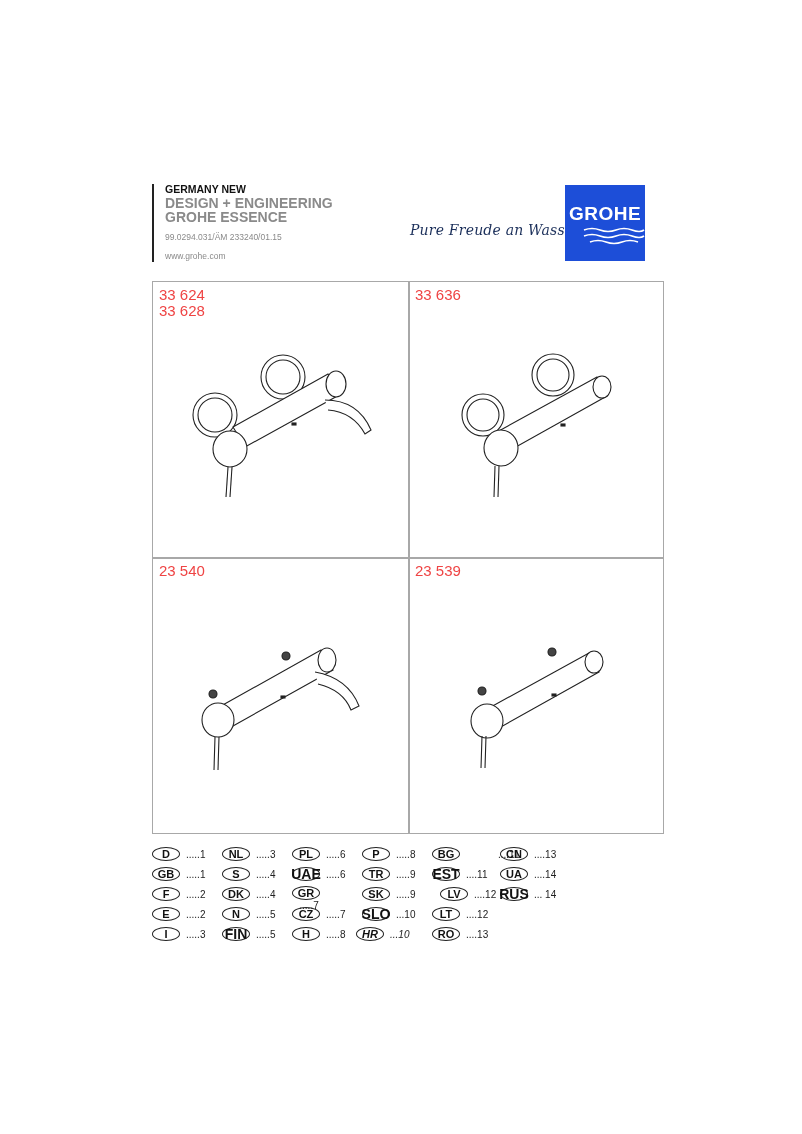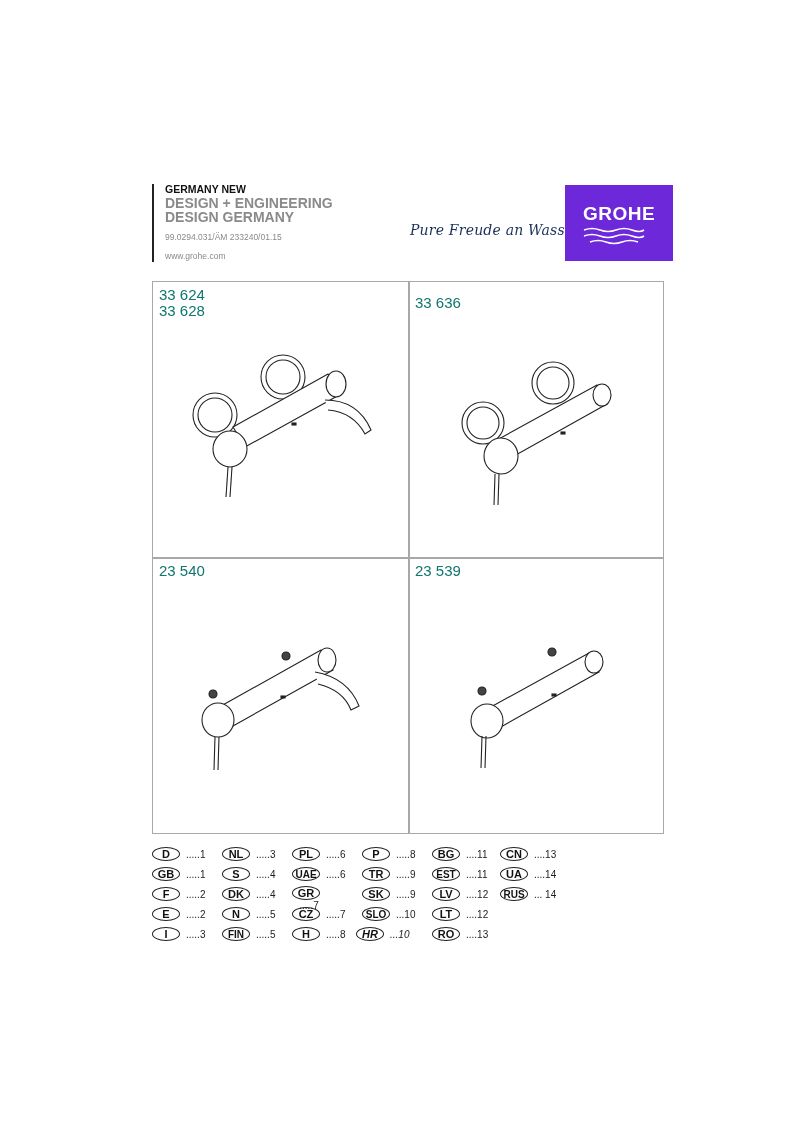--- a/index.html
+++ b/index.html
@@ -7,45 +7,45 @@
 
   .header-rule { position:absolute; left:152px; top:184px; width:2px; height:78px; background:#222; }
   .header-text { position:absolute; left:165px; top:182px; }
   .h-line1 { font-size:10.5px; font-weight:bold; color:#111; line-height:14px; }
   .h-line2 { font-size:14px; font-weight:bold; color:#8a8a8a; line-height:14px; }
   .h-doc { font-size:8.5px; color:#8a8a8a; margin-top:8px; }
   .h-url { font-size:8.5px; color:#8a8a8a; margin-top:9px; }
 
   .tagline { position:absolute; left:410px; top:222px; font-family:"DejaVu Serif", serif; font-style:italic; font-size:14px; color:#1b2f5a; letter-spacing:0.2px; }
 
-  .logo { position:absolute; left:565px; top:185px; width:108px; height:76px; background:#6d28d9; }
+  .logo { position:absolute; left:565px; top:185px; width:80px; height:76px; background:#1d4ed8; }
   .logo-word { position:absolute; left:0; right:0; top:18px; text-align:center; color:#fff; font-weight:bold; font-size:19px; letter-spacing:0.5px; }
   .logo-waves { position:absolute; left:17px; top:42px; }
 
   .grid { position:absolute; left:152px; top:281px; width:510px; height:551px; border:1.5px solid #a8a8a8; }
   .vline { position:absolute; left:255px; top:0; width:1.5px; height:100%; background:#a8a8a8; }
   .hline { position:absolute; left:0; top:275px; width:100%; height:1.5px; background:#a8a8a8; }
   .cell { position:absolute; width:255px; height:275px; }
-  .cell-label { position:absolute; left:6px; top:5px; font-size:15px; line-height:16px; color:#0f766e; }
+  .cell-label { position:absolute; left:6px; top:5px; font-size:15px; line-height:16px; color:#ef4444; }
   .cell svg { position:absolute; left:0; top:0; }
 
   .langs { position:absolute; left:152px; top:846px; }
   .lang { position:absolute; display:flex; align-items:center; height:16px; }
   .oval { width:28px; height:14px; border:1px solid #222; border-radius:50%; display:flex; align-items:center; justify-content:center; font-weight:bold; font-size:11px; color:#111; box-sizing:border-box; }
-  .oval.small { font-size:10px; }
+  .oval.small { font-size:14px; }
   .page { font-size:10px; color:#222; margin-left:6px; white-space:nowrap; }
 </style>
 </head>
 <body>
 
 <div class="header-rule"></div>
 <div class="header-text">
   <div class="h-line1">GERMANY NEW</div>
   <div class="h-line2">DESIGN + ENGINEERING</div>
-  <div class="h-line2">DESIGN GERMANY</div>
+  <div class="h-line2">GROHE ESSENCE</div>
   <div class="h-doc">99.0294.031/ÄM 233240/01.15</div>
   <div class="h-url">www.grohe.com</div>
 </div>
 
 <div class="tagline">Pure Freude an Wasser</div>
 
 <div class="logo">
   <div class="logo-word">GROHE</div>
   <svg class="logo-waves" width="64" height="18" viewBox="0 0 64 18">
     <path d="M2 3 Q10 0 18 3 T34 3 T50 3 T62 3" stroke="#fff" stroke-width="1.6" fill="none"></path>
@@ -71,21 +71,21 @@
       <path d="M80 145 L175 92 L188 112 L92 165 Z" fill="#fff"></path>
       <path d="M172 118 Q205 118 218 148 L212 152 Q200 130 175 128" fill="#fff"></path>
       <ellipse cx="183" cy="102" rx="10" ry="13" fill="#fff"></ellipse>
       <ellipse cx="77" cy="167" rx="17" ry="18" fill="#fff"></ellipse>
       <line x1="75" y1="185" x2="73" y2="215"></line>
         <line x1="79" y1="185" x2="77" y2="215"></line>
       <rect x="139" y="141" width="4" height="2" fill="#222"></rect>
     </svg>
   </div>
 
-  <div class="cell" style="left:256px;top:8px;padding-left:14px;">
+  <div class="cell" style="left:256px;top:0;padding-left:14px;">
     <div class="cell-label">33 636</div>
     <svg width="255" height="275" viewBox="0 0 255 275" fill="none" stroke="#222" stroke-width="1.1">
       <circle cx="144" cy="93" r="21" fill="#fff"></circle>
         <circle cx="144" cy="93" r="16"></circle>
       <circle cx="74" cy="133" r="21" fill="#fff"></circle>
         <circle cx="74" cy="133" r="16"></circle>
       <path d="M88 150 L188 95 L198 114 L98 170 Z" fill="#fff"></path>
       <ellipse cx="193" cy="105" rx="9" ry="11" fill="#fff"></ellipse>
       <ellipse cx="92" cy="166" rx="17" ry="18" fill="#fff"></ellipse>
       <line x1="86" y1="184" x2="85" y2="215"></line>
@@ -198,29 +198,29 @@
       <span class="page">.....9</span>
     </div>
     <div class="lang" style="left: 210px; top: 60px;">
       <span class="oval small">SLO</span>
       <span class="page">...10</span>
     </div>
     <div class="lang" style="left: 204px; top: 80px; font-style: italic;">
       <span class="oval">HR</span>
       <span class="page">...10</span>
     </div>
-    <div class="lang" style="left: 280px; top: 0px;">
+    <div class="lang" style="left: 280px; top: 0px; gap: 32px;">
       <span class="oval">BG</span>
       <span class="page">....11</span>
     </div>
     <div class="lang" style="left: 280px; top: 20px;">
       <span class="oval small">EST</span>
       <span class="page">....11</span>
     </div>
-    <div class="lang" style="left: 280px; top: 40px;">
+    <div class="lang" style="left: 288px; top: 40px;">
       <span class="oval">LV</span>
       <span class="page">....12</span>
     </div>
     <div class="lang" style="left: 280px; top: 60px;">
       <span class="oval">LT</span>
       <span class="page">....12</span>
     </div>
     <div class="lang" style="left: 280px; top: 80px;">
       <span class="oval">RO</span>
       <span class="page">....13</span>

